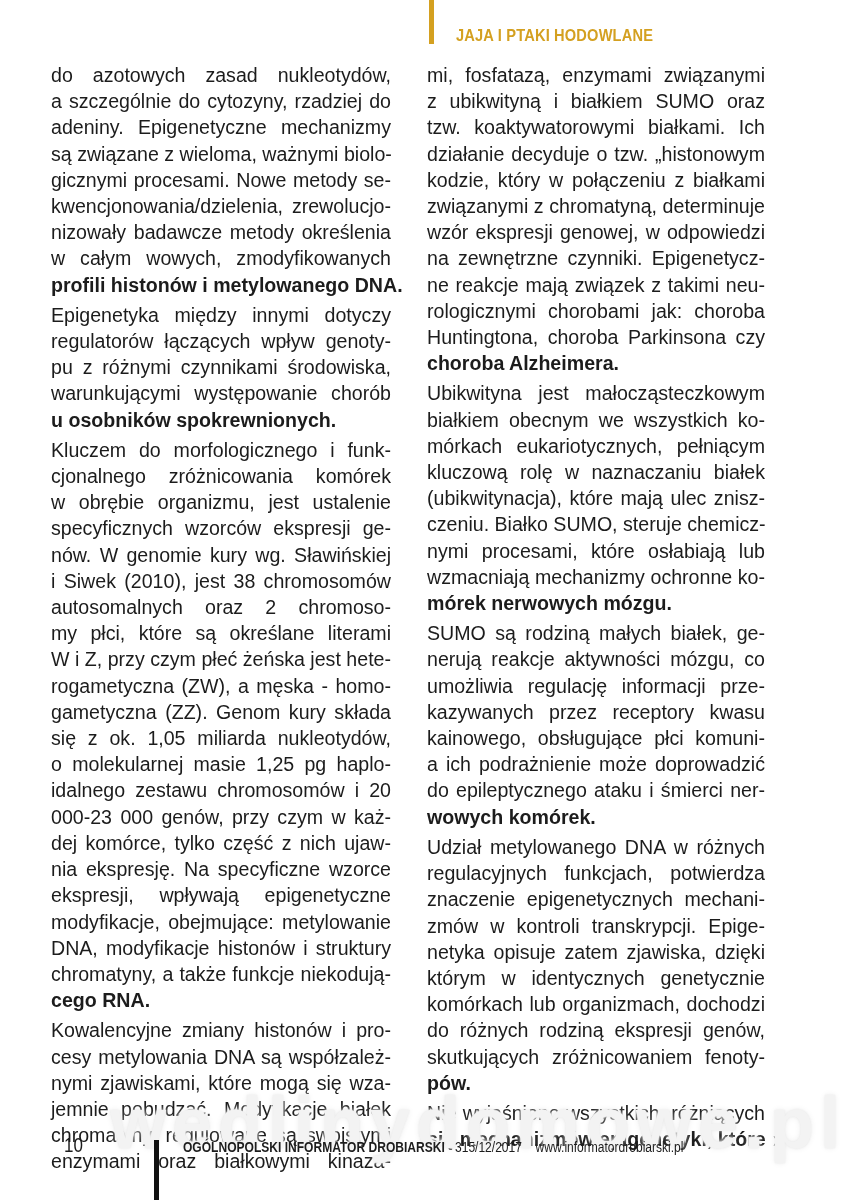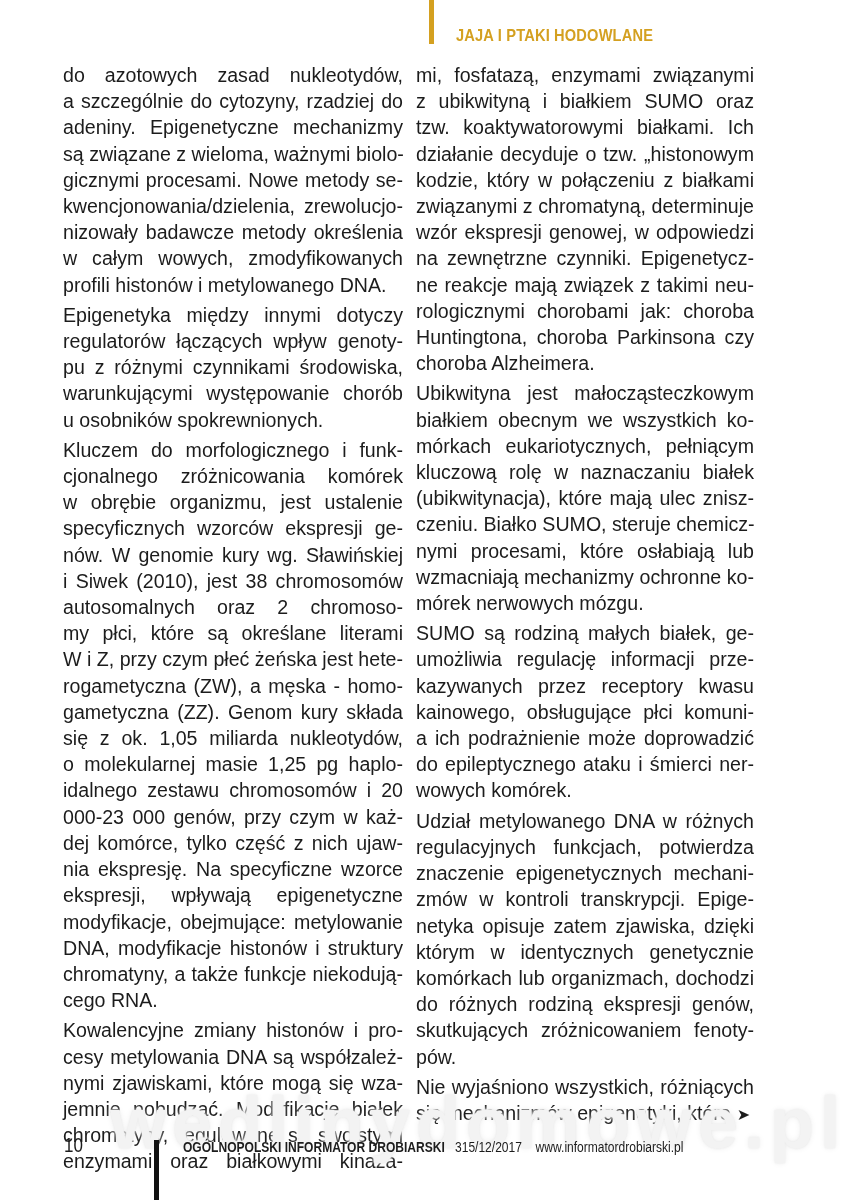--- a/index.html
+++ b/index.html
@@ -37,32 +37,33 @@
       white-space: nowrap;
     }
     .column {
       position: absolute;
       top: 62px;
       font-size: 19.6px;
       line-height: 26.2px;
       text-align: justify;
       hyphens: manual;
     }
-    .col-left { left: 63px; width: 340px; }
-    .col-right { left: 416px; width: 338px; }
+    .col-left { left: 51px; width: 340px; }
+    .col-right { left: 427px; width: 338px; }
     .para { margin: 0 0 4px 0; }
     .line {
       display: block;
       text-align: justify;
       text-align-last: justify;
       white-space: nowrap;
       overflow: visible;
     }
     .line.last {
       text-align-last: left;
+      font-weight: bold;
     }
     .continue-arrow {
       display: inline-block;
       font-size: 16px;
       margin-left: 6px;
       color: #1c1c1c;
     }
     .watermark {
       position: absolute;
       left: 110px;
@@ -188,20 +189,21 @@
       <span class="line">mórkach eukariotycznych, pełniącym</span>
       <span class="line">kluczową rolę w naznaczaniu białek</span>
       <span class="line">(ubikwitynacja), które mają ulec znisz-</span>
       <span class="line">czeniu. Białko SUMO, steruje chemicz-</span>
       <span class="line">nymi procesami, które osłabiają lub</span>
       <span class="line">wzmacniają mechanizmy ochronne ko-</span>
       <span class="line last">mórek nerwowych mózgu.</span>
     </div>
     <div class="para">
       <span class="line">SUMO są rodziną małych białek, ge-</span>
+      <span class="line">nerują reakcje aktywności mózgu, co</span>
       <span class="line">umożliwia regulację informacji prze-</span>
       <span class="line">kazywanych przez receptory kwasu</span>
       <span class="line">kainowego, obsługujące płci komuni-</span>
       <span class="line">a ich podrażnienie może doprowadzić</span>
       <span class="line">do epileptycznego ataku i śmierci ner-</span>
       <span class="line last">wowych komórek.</span>
     </div>
     <div class="para">
       <span class="line">Udział metylowanego DNA w różnych</span>
       <span class="line">regulacyjnych funkcjach, potwierdza</span>

